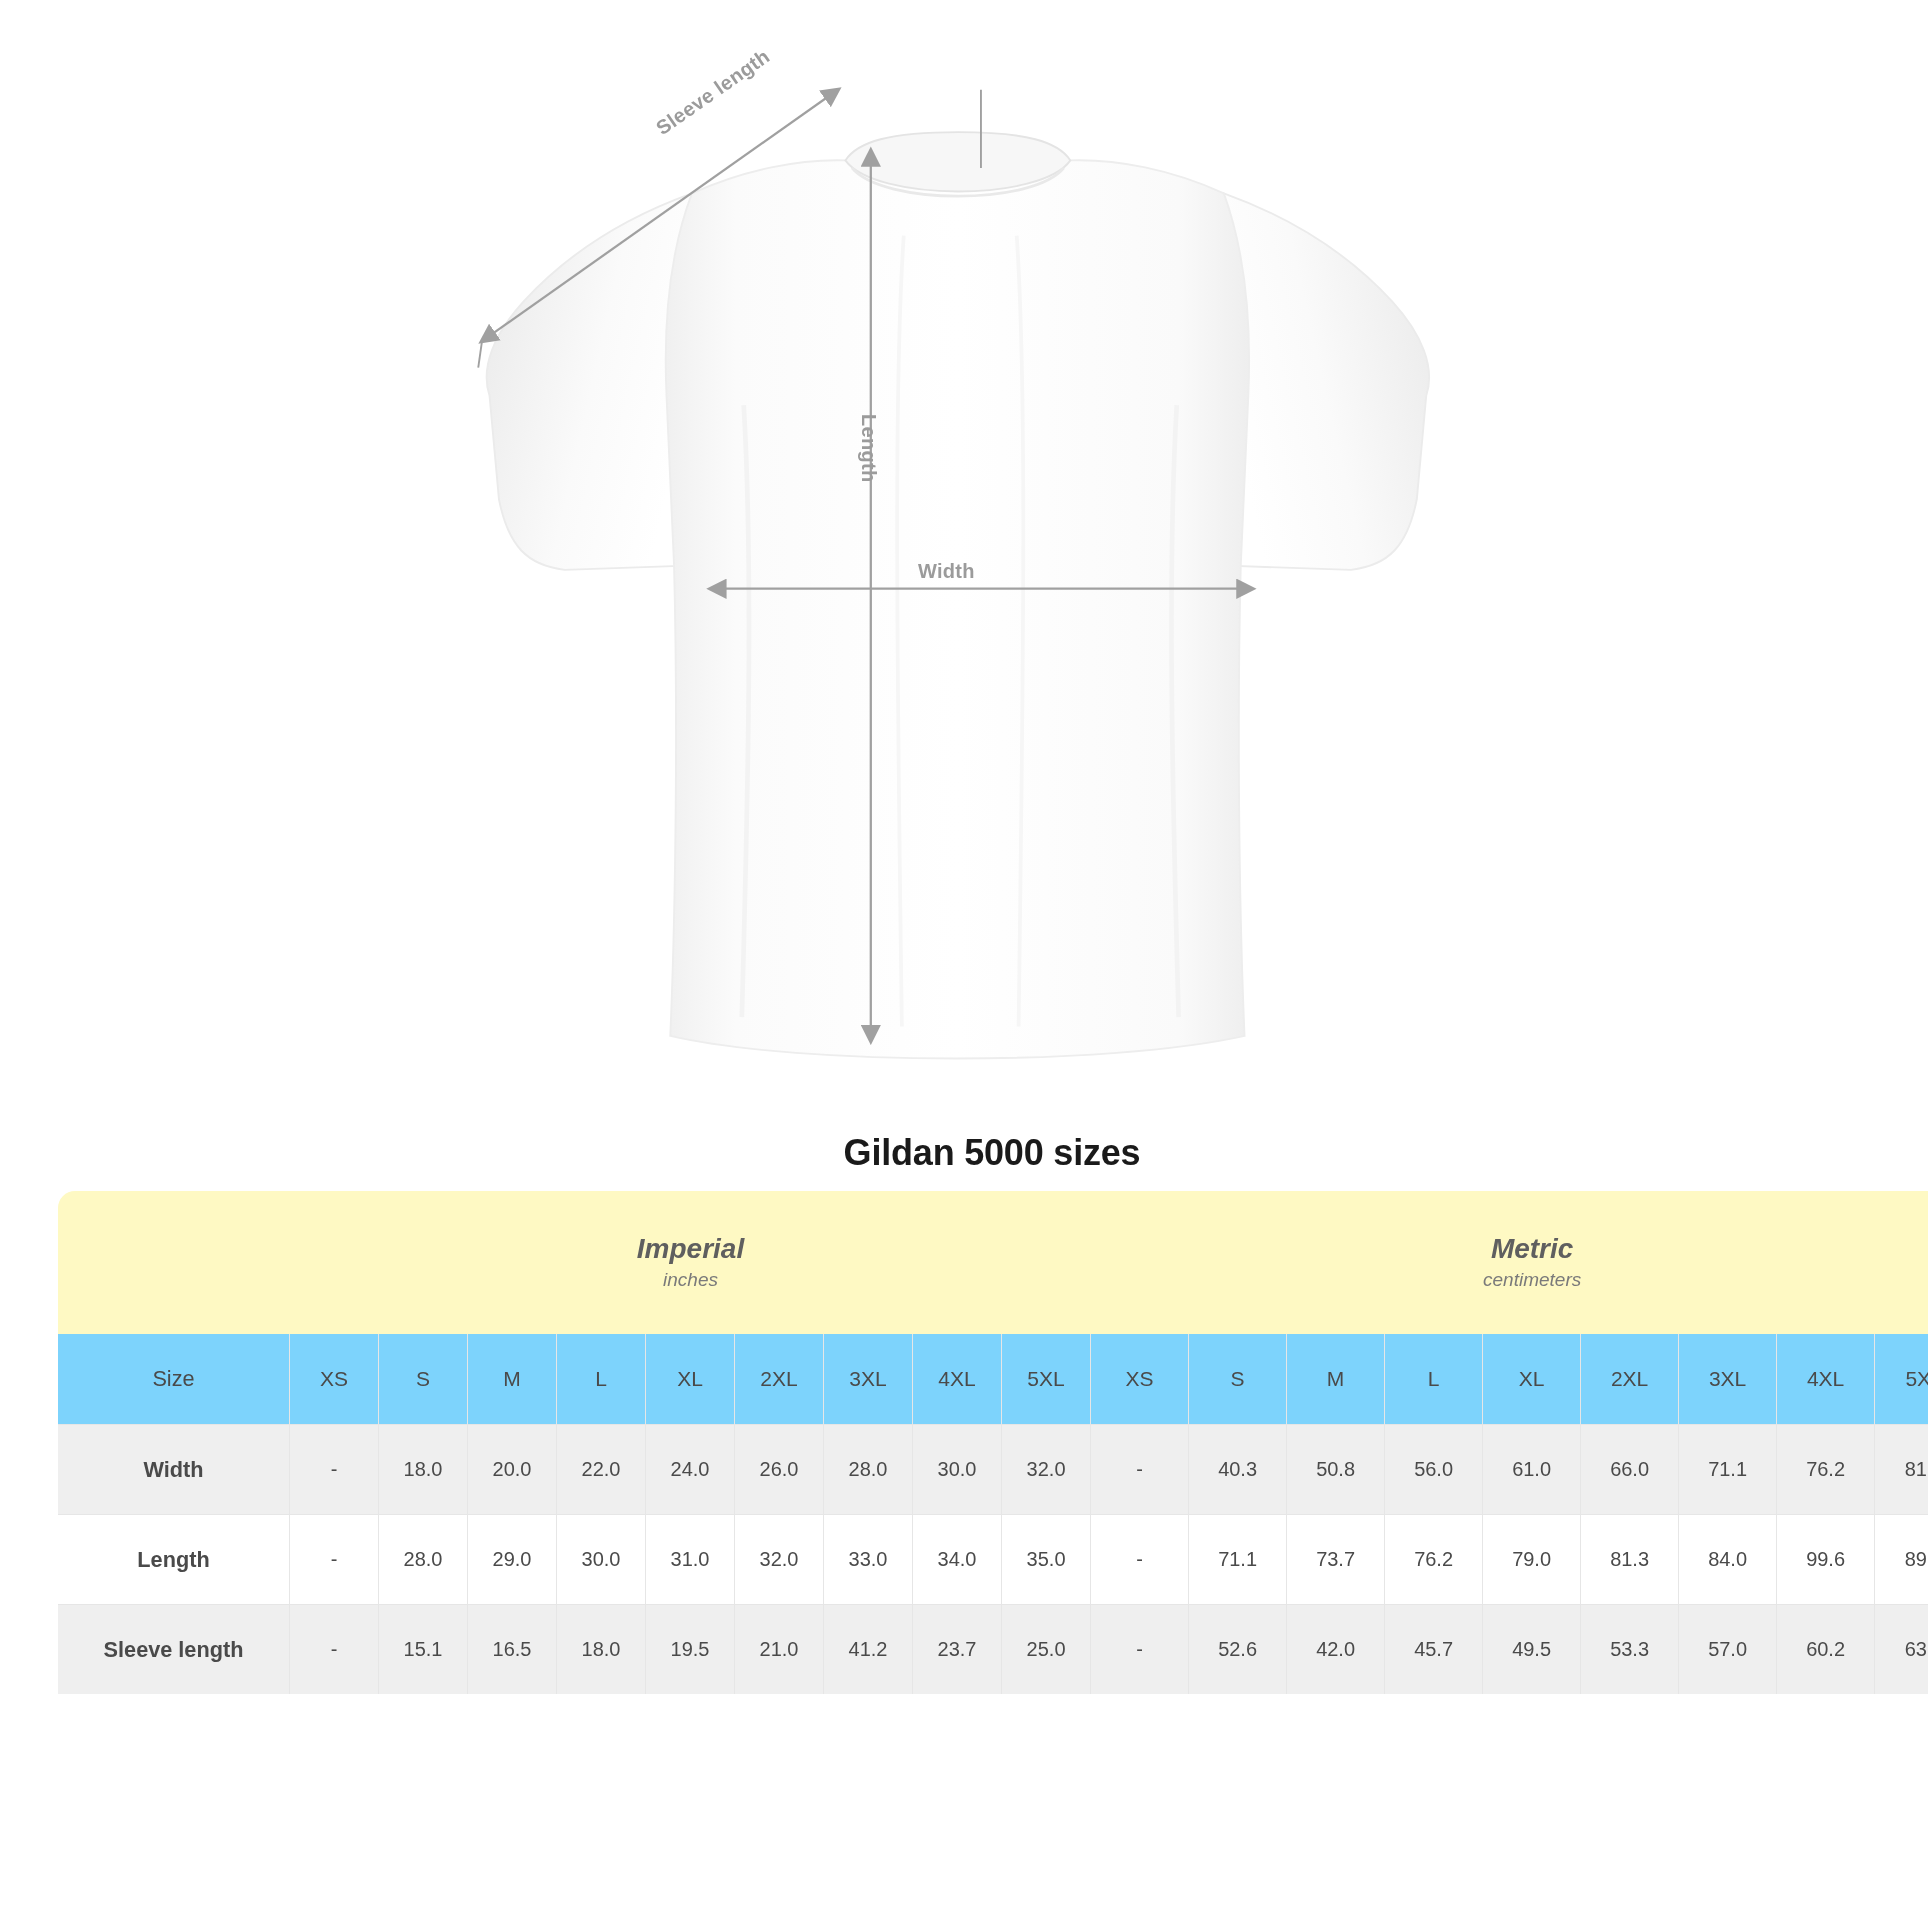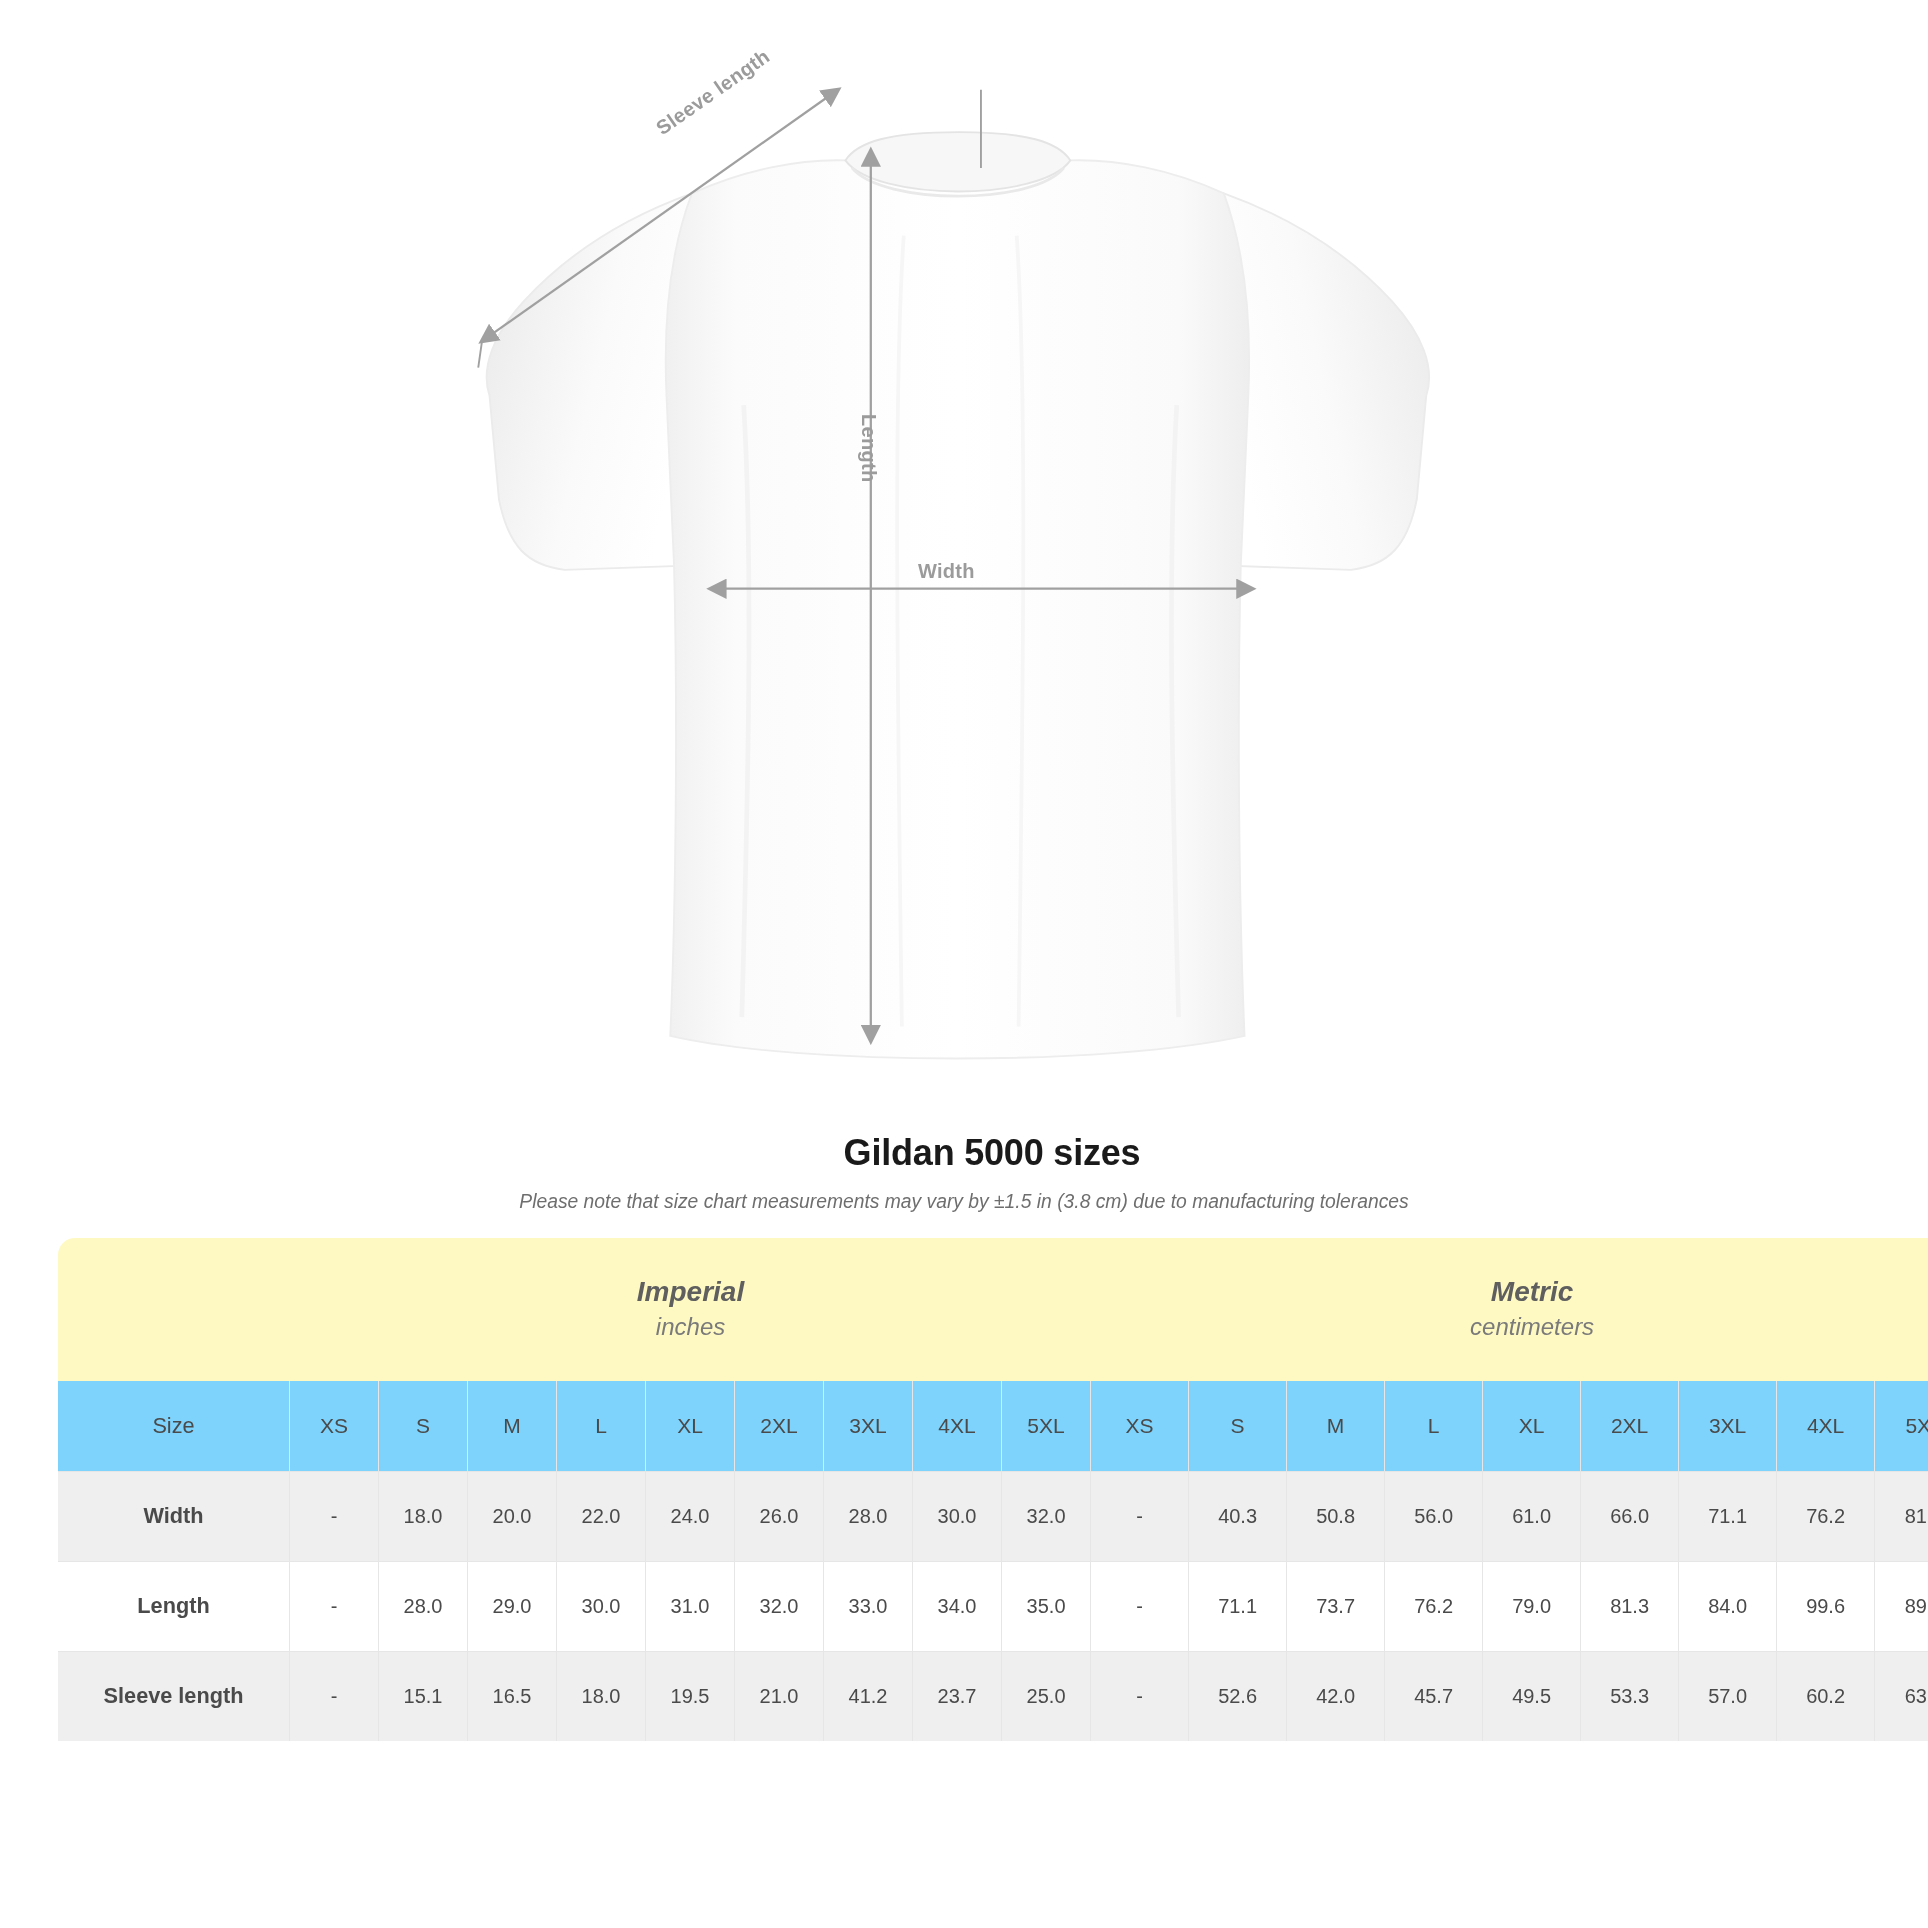--- a/index.html
+++ b/index.html
@@ -108,21 +108,21 @@
     border-top-right-radius: 17px;
   }
   .unit-name {
     font-size: 28px;
     font-style: italic;
     font-weight: bold;
     color: #5f5f5f;
     line-height: 1.25;
   }
   .unit-sub {
-    font-size: 24px;
+    font-size: 19px;
     font-style: italic;
     color: #7a7a7a;
     line-height: 1.5;
   }
 
   
   .size-row td {
     background: #7dd3fc;
     height: 90px;
     font-weight: bold;
@@ -238,21 +238,20 @@
       </g>
     </svg>
 
     <div class="dim-label label-sleeve">Sleeve length</div>
     <div class="dim-label label-length">Length</div>
     <div class="dim-label label-width">Width</div>
   </div>
 
   <div class="title-block">
     <h1 class="chart-title">Gildan 5000 sizes</h1>
-    <p class="chart-note">Please note that size chart measurements may vary by ±1.5 in (3.8 cm) due to manufacturing tolerances</p>
   </div>
 
   <div class="table-wrap">
     <table class="size-table">
       <colgroup>
         <col style="width:232px">
         <col span="9" style="width:89px">
         <col span="9" style="width:98px">
       </colgroup>
       <tbody>

